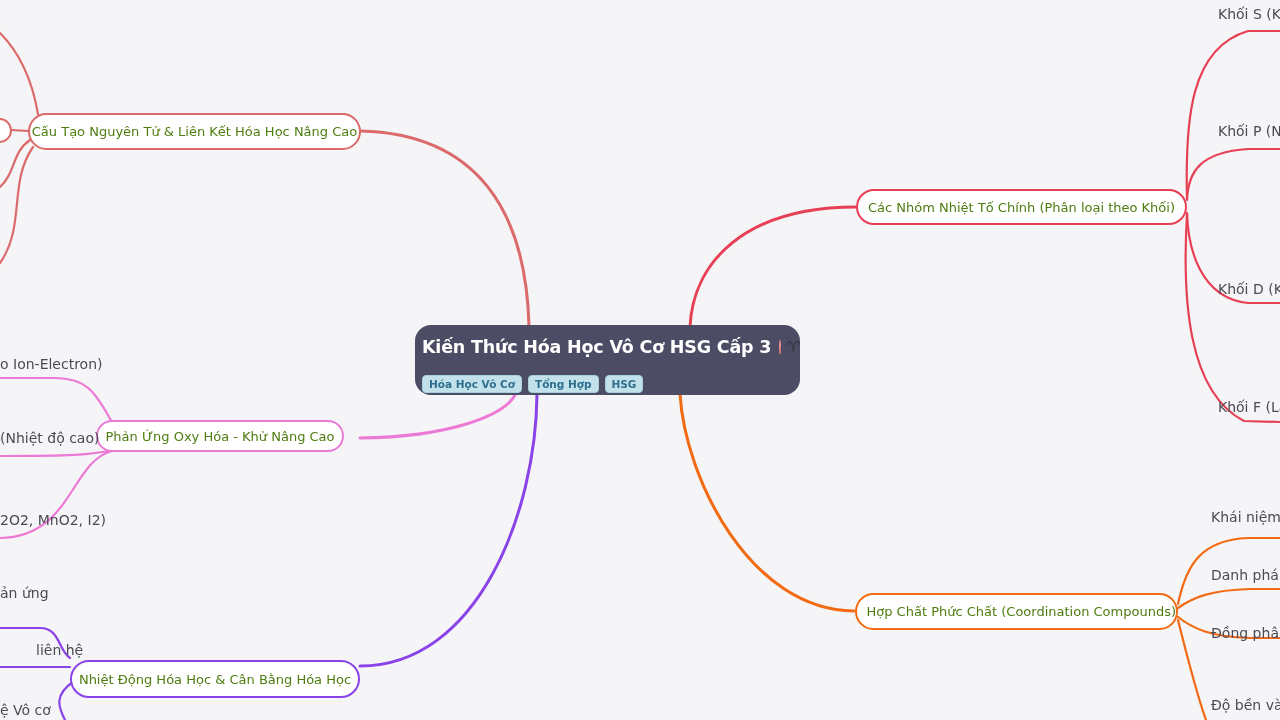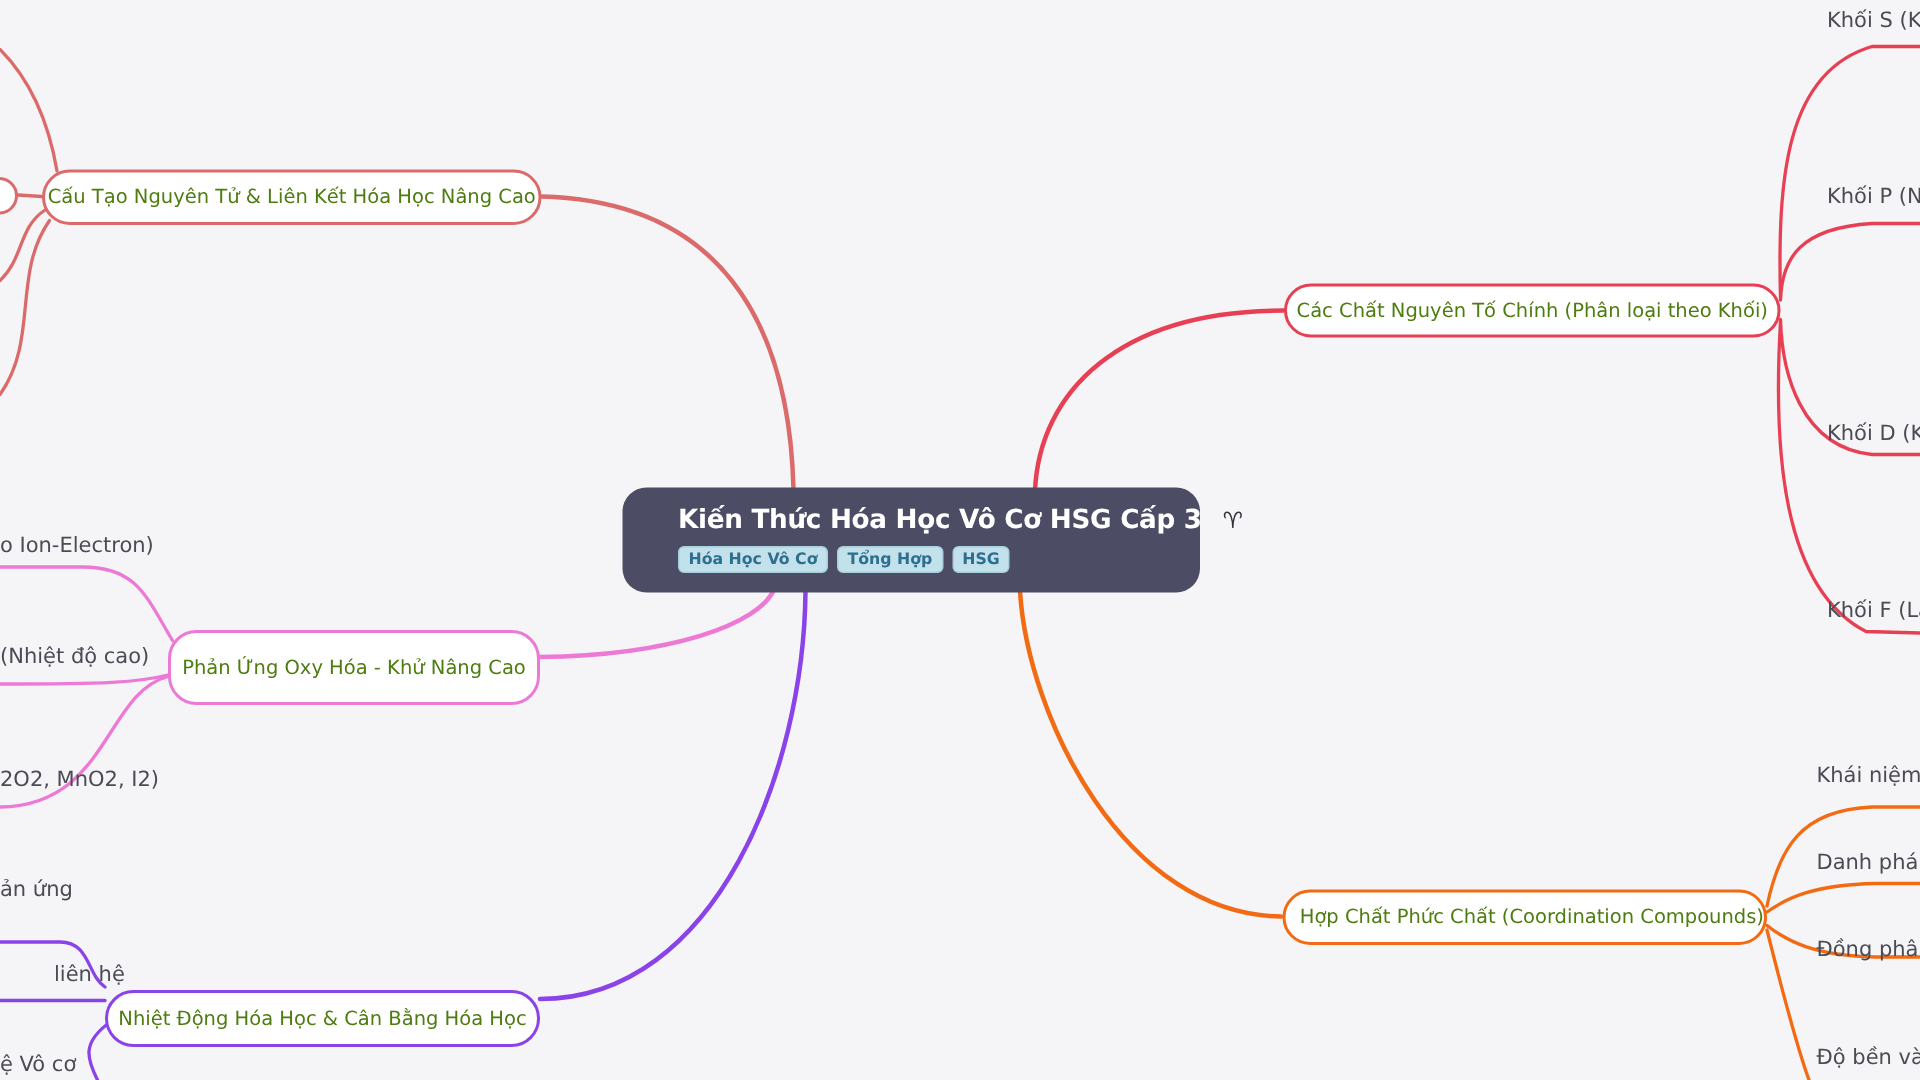--- a/index.html
+++ b/index.html
@@ -14,39 +14,39 @@
   .child-link{stroke-width:2.2px;}
 
   .topic{
     position:absolute;display:flex;align-items:center;justify-content:center;
     background:#ffffff;border:2px solid #999;border-radius:19px;
     font-size:13px;font-weight:500;color:#4d7c0f;white-space:nowrap;
     box-sizing:border-box;
   }
   .topic-cau-tao   {left:28px;  top:113px; width:333px; height:37px; border-color:#db6a6a;}
   .topic-partial   {left:-24px; top:118px; width:36px;  height:25px; border-color:#db6a6a; border-radius:13px;}
-  .topic-phan-ung  {left:112px; top:420px; width:248px; height:50px; border-color:#ed79d6;align-items:center;}
+  .topic-phan-ung  {left:96px; top:420px; width:248px; height:32px; border-color:#ed79d6;align-items:center;}
   .topic-nhiet-dong{left:70px;  top:660px; width:290px; height:38px; border-color:#8a43e8;text-align:center;}
   .topic-cac-nhom  {left:856px; top:189px; width:331px; height:36px; border-color:#e74055;}
   .topic-hop-chat  {left:855px; top:593px; width:323px; height:37px; border-color:#f26a12;justify-content:flex-end;}
 
   .center-topic{
     position:absolute;left:415px;top:325px;width:385px;height:70px;
     background:#4c4c65;border-radius:16px;box-sizing:border-box;
-    padding:12px 0 0 37px;color:#ffffff;
+    padding:12px 0 0 7px;color:#ffffff;
   }
   .center-title-row{display:flex;align-items:center;gap:6px;}
   .center-title{font-size:17.5px;font-weight:600;white-space:nowrap;letter-spacing:-0.2px;}
   .brain-icon{
     display:inline-block;width:17px;height:14px;margin-left:2px;
     background:#e8918f;border-radius:55% 55% 48% 48%;
     background-image:repeating-linear-gradient(115deg, rgba(165,70,70,0.45) 0 1.5px, rgba(0,0,0,0) 1.5px 4.5px);
   }
   .figure-icon{font-size:15px;color:#34343f;line-height:1;}
-  .tag-row{display:flex;gap:6px;margin-top:7px;}
+  .tag-row{display:flex;gap:6px;margin-top:18px;}
   .tag{
     background:#c3e1eb;color:#2e6f8f;border:1px solid #a7cfdd;
     font-size:10.5px;font-weight:600;border-radius:4px;padding:1.5px 6px;line-height:13px;
     white-space:nowrap;
   }
 
   .frag{position:absolute;font-size:14px;color:#4b4b55;white-space:nowrap;line-height:17px;}
   .frag-right-red{left:1218px;}
   .frag-right-orange{left:1211px;}
 </style>
@@ -111,21 +111,21 @@
   <span>Cấu Tạo Nguyên Tử &amp; Liên Kết Hóa Học Nâng Cao</span>
 </div>
 <div class="topic topic-partial"></div>
 <div class="topic topic-phan-ung">
   <span>Phản Ứng Oxy Hóa - Khử Nâng Cao</span>
 </div>
 <div class="topic topic-nhiet-dong">
   <span>Nhiệt Động Hóa Học &amp; Cân Bằng Hóa Học</span>
 </div>
 <div class="topic topic-cac-nhom">
-  <span>Các Chất Nguyên Tố Chính (Phân loại theo Khối)</span>
+  <span>Các Nhóm Nhiệt Tố Chính (Phân loại theo Khối)</span>
 </div>
 <div class="topic topic-hop-chat">
   <span>Hợp Chất Phức Chất (Coordination Compounds)</span>
 </div>
 
 <div class="frag" style="left:0;top:356px;text-align:right;">o Ion-Electron)</div>
 <div class="frag" style="left:0;top:430px;">(Nhiệt độ cao)</div>
 <div class="frag" style="left:0;top:512px;">2O2, MnO2, I2)</div>
 <div class="frag" style="left:0;top:585px;text-align:center;">ản ứng</div>
 <div class="frag" style="left:0;top:642px;padding-left:36px;">liên hệ</div>

